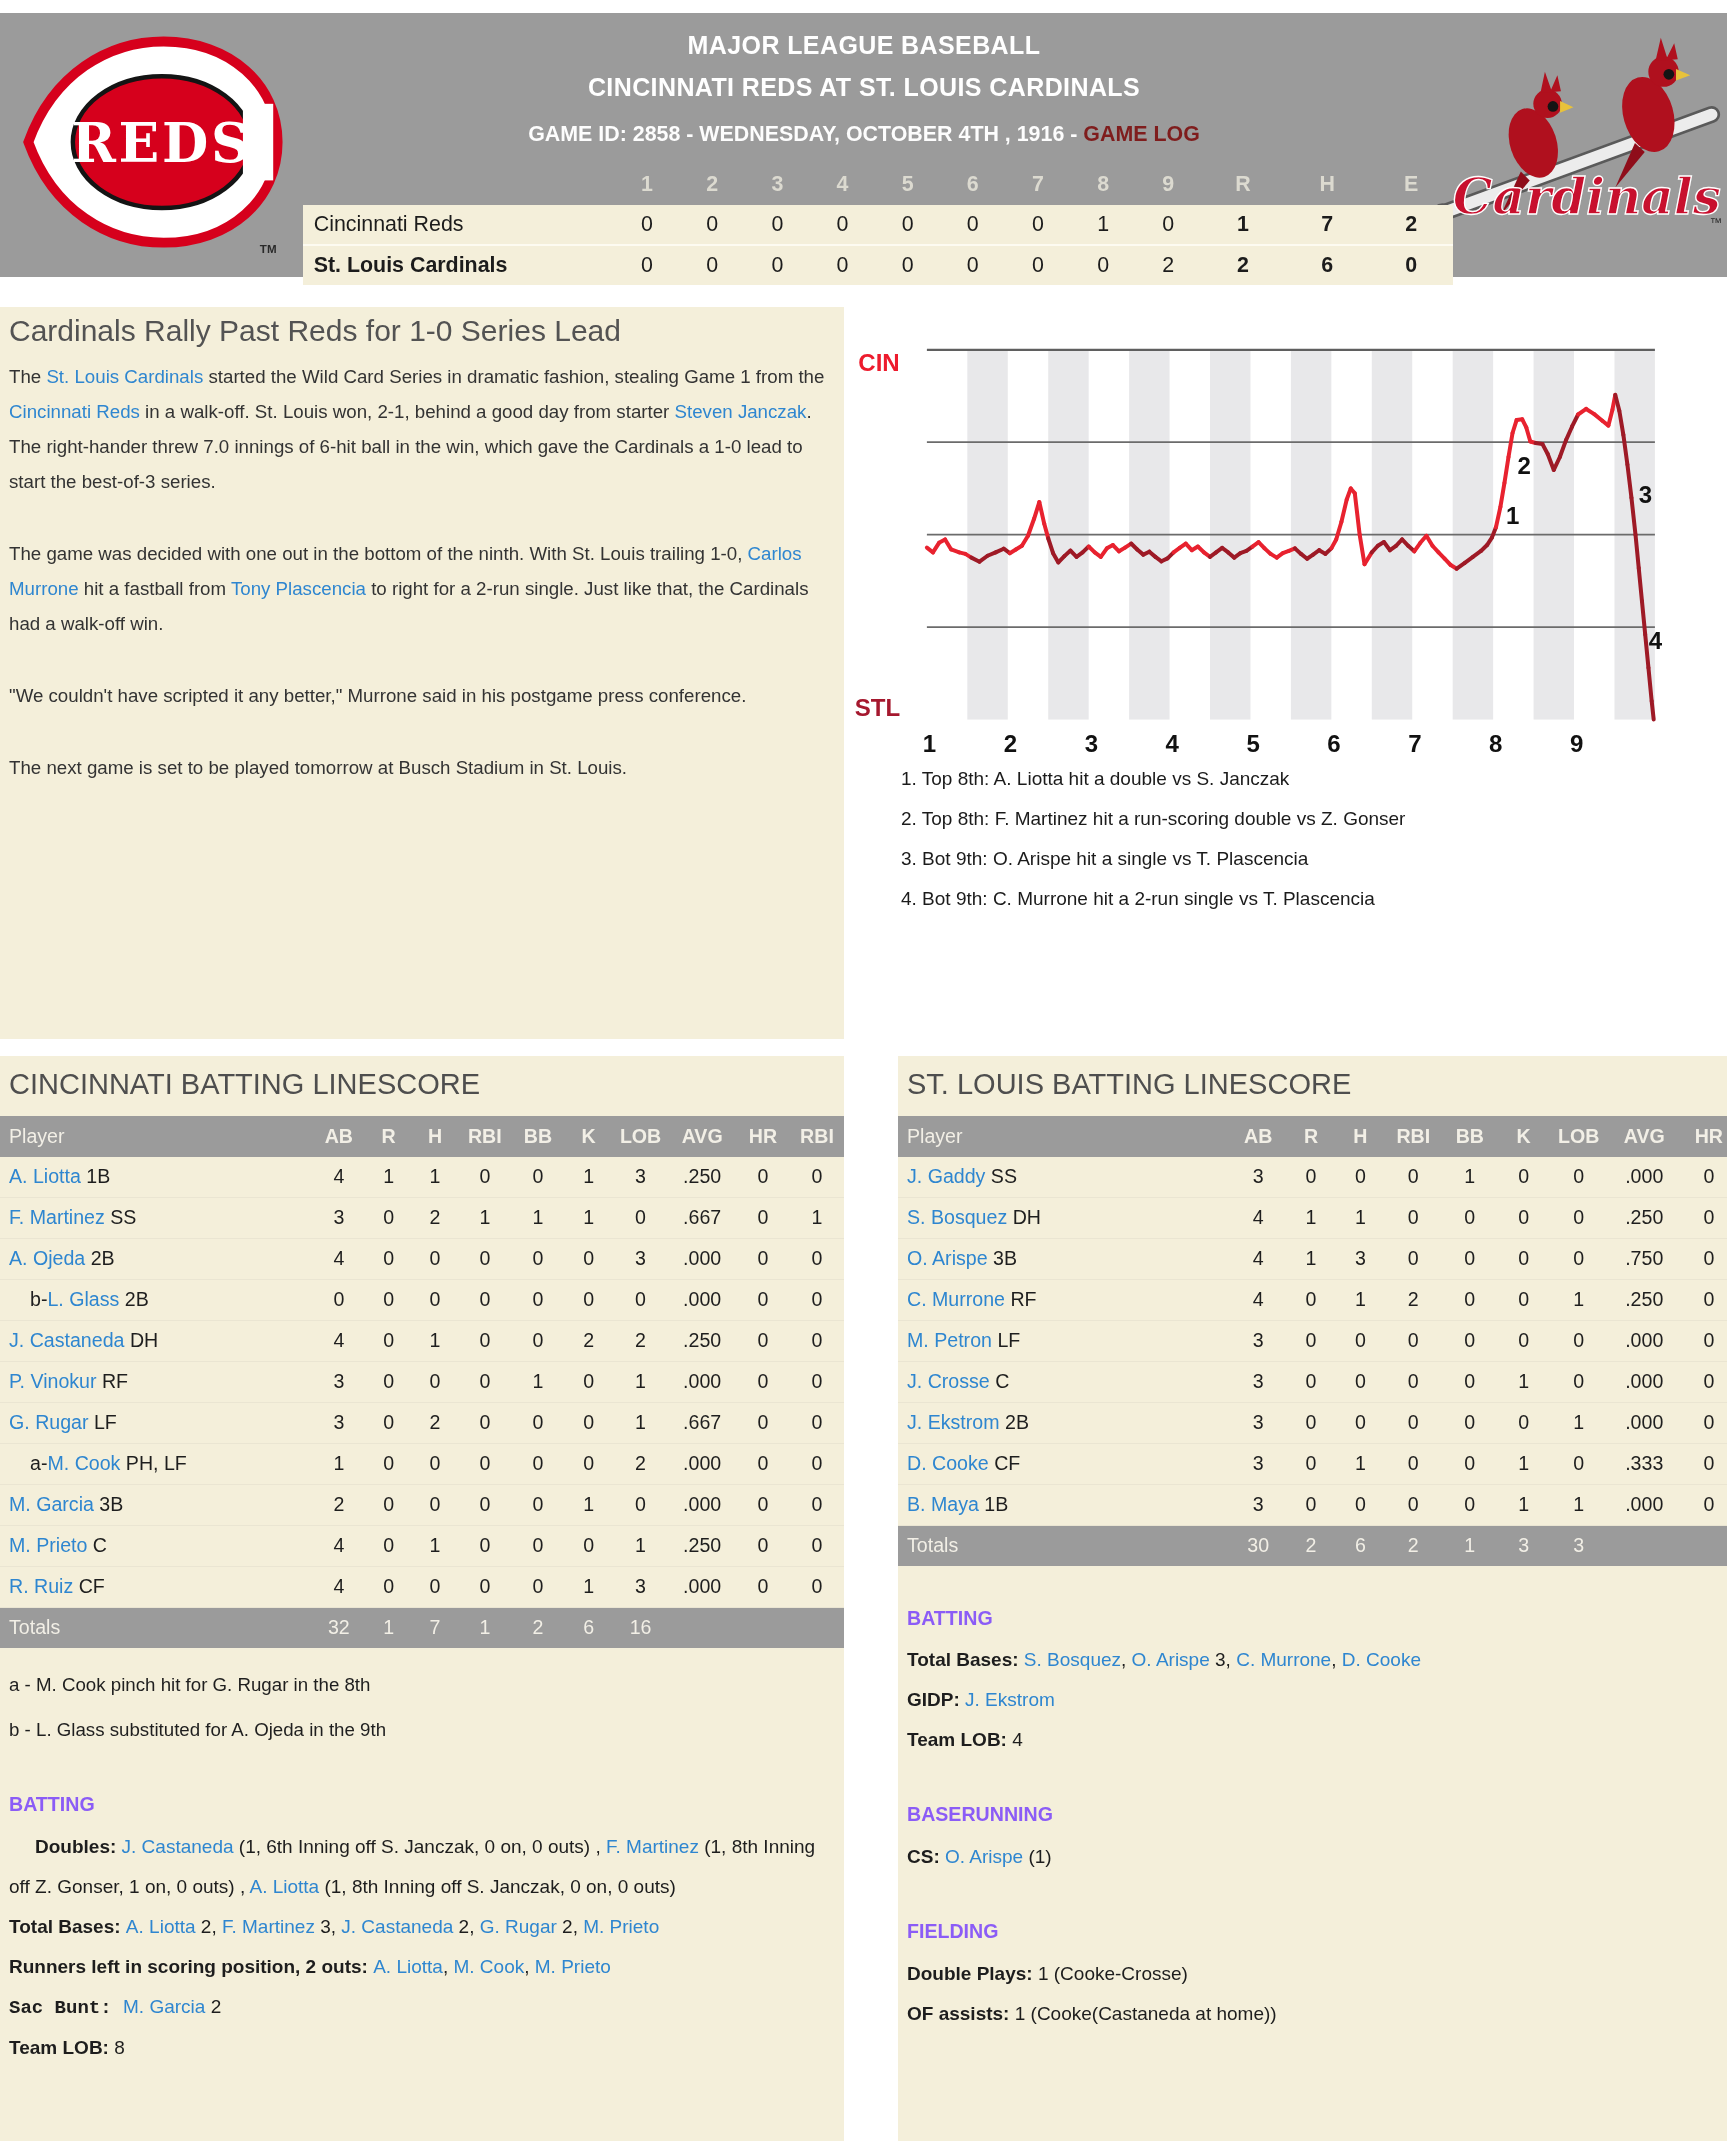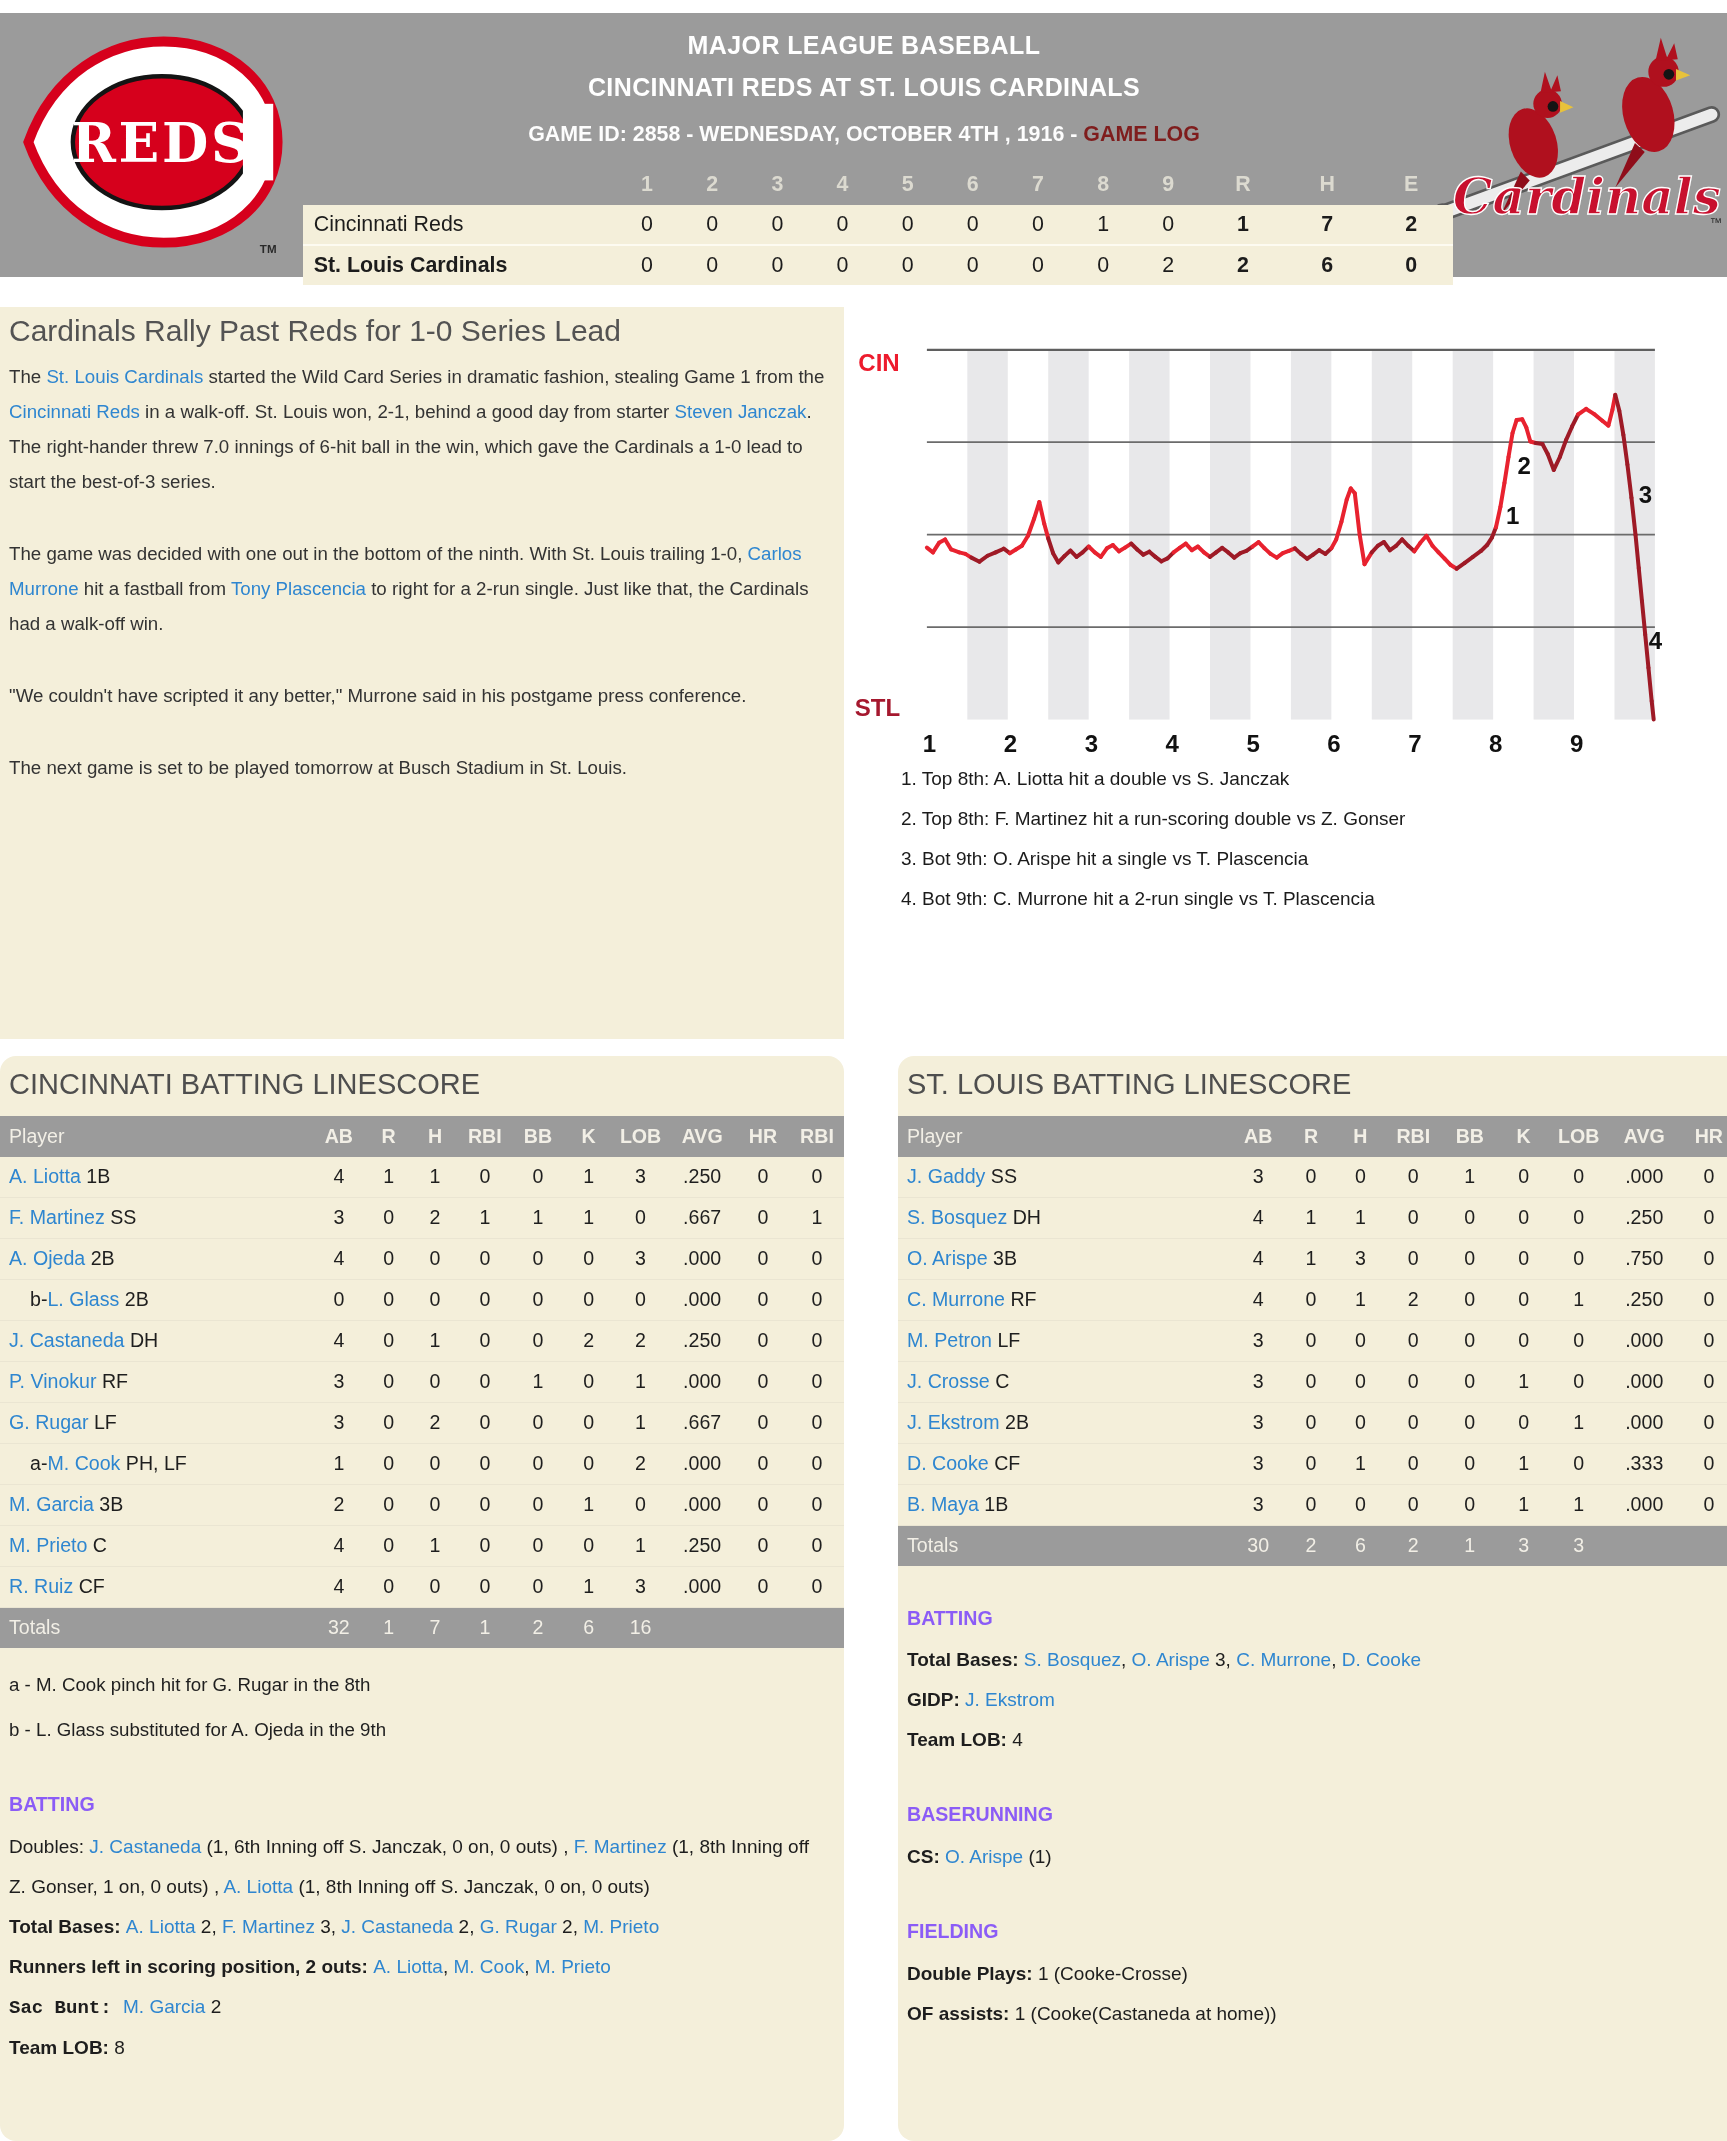--- a/index.html
+++ b/index.html
@@ -27,21 +27,21 @@
   
   .article-panel{position:absolute;left:0;top:307px;width:844px;height:732px;background:#f4efda;box-sizing:border-box;padding:7.1px 14.3px 0 9px;}
   .article-panel h1{font-size:30px;font-weight:normal;color:#535353;margin:0 0 10.7px 0;}
   .article-body{font-size:18.7px;line-height:35px;color:#333;}
   .article-body p{margin:0 0 37px 0;}
   .lnk{color:#2e86d0;cursor:pointer;}
   .chart-panel{position:absolute;left:844px;top:307px;width:884px;height:732px;background:#fff;}
   #wpchart{display:block;}
   .chart-legend{margin:1.8px 0 0 0;padding:0 0 0 57px;list-style:none;font-size:19px;line-height:40px;color:#1b1b1b;}
   
-  .bpanel{position:absolute;top:1056px;background:#f4efda;box-sizing:border-box;padding:7.1px 0 36px 0;min-height:1085px;border-radius:16px;}
+  .bpanel{position:absolute;top:1056px;background:#f4efda;box-sizing:border-box;padding:7.1px 0 36px 0;min-height:1085px;}
   #cinPanel{left:0;width:844px;}
   #stlPanel{left:898px;width:897px;}
   .bpanel h2{font-size:29px;font-weight:normal;color:#4e4e4e;margin:5.3px 0 14.3px 9px;}
   table.bt{width:100%;border-collapse:collapse;font-size:19.6px;table-layout:fixed;}
   .bt thead th{background:#9b9b9b;color:#f2efe6;font-weight:bold;height:39px;text-align:center;}
   .bt thead th.player{text-align:left;padding-left:9px;font-weight:normal;}
   .bt td{height:38px;text-align:center;color:#1e1e1e;border-bottom:1.8px solid #eae5d2;}
   .bt td.pcell{text-align:left;padding-left:9px;}
   .bt td.pcell.indent{padding-left:30px;}
   .bt tr.totals td{background:#9b9b9b;color:#f2efe6;border-bottom:none;text-align:center;}
@@ -536,21 +536,21 @@
         </tr>
       </tbody>
   </table>
   <div class="footnotes">
       <div>a - M. Cook pinch hit for G. Rugar in the 8th</div>
       <div>b - L. Glass substituted for A. Ojeda in the 9th</div>
     </div>
   <div class="notes">
       <div class="note-section">
         <h3>BATTING</h3>
-        <div class="note-line"><span style="font-weight: normal;">Doubles: </span><span class="lnk">J. Castaneda</span><span> (1, 6th Inning off S. Janczak, 0 on, 0 outs) , </span><span class="lnk">F. Martinez</span><span> (1, 8th Inning off Z. Gonser, 1 on, 0 outs) , </span><span class="lnk">A. Liotta</span><span> (1, 8th Inning off S. Janczak, 0 on, 0 outs)</span></div>
+        <div class="note-line"><span style="font-weight: bold; margin-left: 26px;">Doubles: </span><span class="lnk">J. Castaneda</span><span> (1, 6th Inning off S. Janczak, 0 on, 0 outs) , </span><span class="lnk">F. Martinez</span><span> (1, 8th Inning off Z. Gonser, 1 on, 0 outs) , </span><span class="lnk">A. Liotta</span><span> (1, 8th Inning off S. Janczak, 0 on, 0 outs)</span></div>
         <div class="note-line"><span style="font-weight: bold;">Total Bases: </span><span class="lnk">A. Liotta</span><span> 2, </span><span class="lnk">F. Martinez</span><span> 3, </span><span class="lnk">J. Castaneda</span><span> 2, </span><span class="lnk">G. Rugar</span><span> 2, </span><span class="lnk">M. Prieto</span></div>
         <div class="note-line"><span style="font-weight: bold;">Runners left in scoring position, 2 outs: </span><span class="lnk">A. Liotta</span><span>, </span><span class="lnk">M. Cook</span><span>, </span><span class="lnk">M. Prieto</span></div>
         <div class="note-line"><span style="font-weight: bold; font-family: Liberation Mono, monospace;">Sac Bunt: </span><span class="lnk">M. Garcia</span><span> 2</span></div>
         <div class="note-line"><span style="font-weight: bold;">Team LOB: </span><span>8</span></div>
       </div>
     </div>
 </div>
 
 <div class="bpanel" id="stlPanel">
   <h2>ST. LOUIS BATTING LINESCORE</h2>

